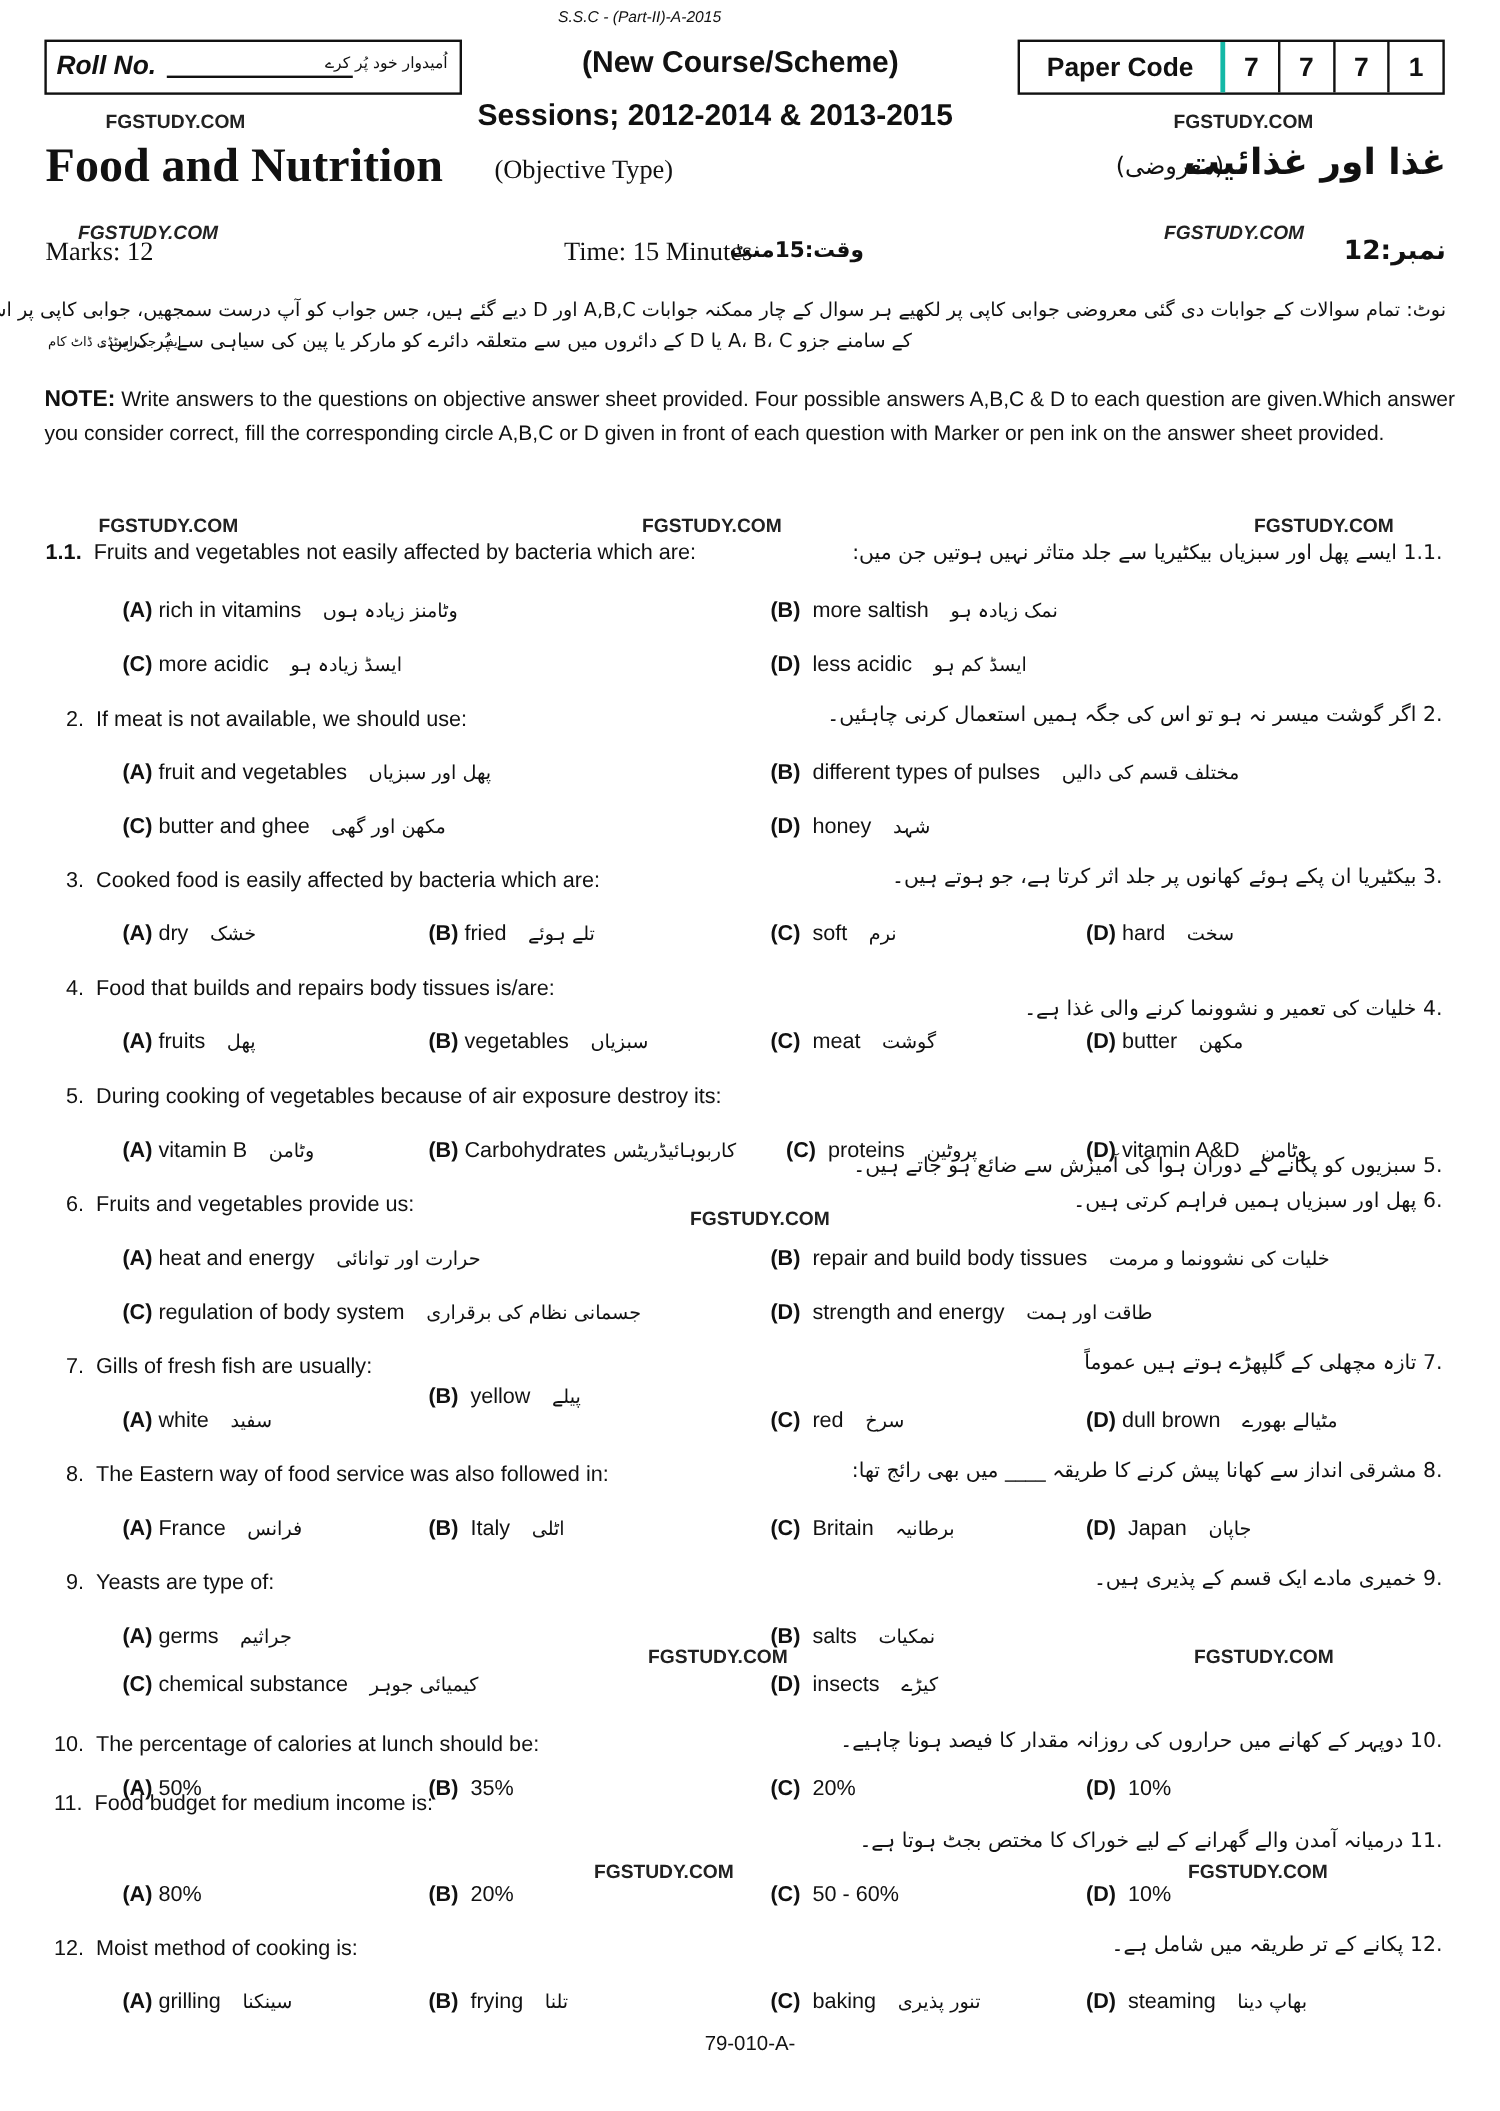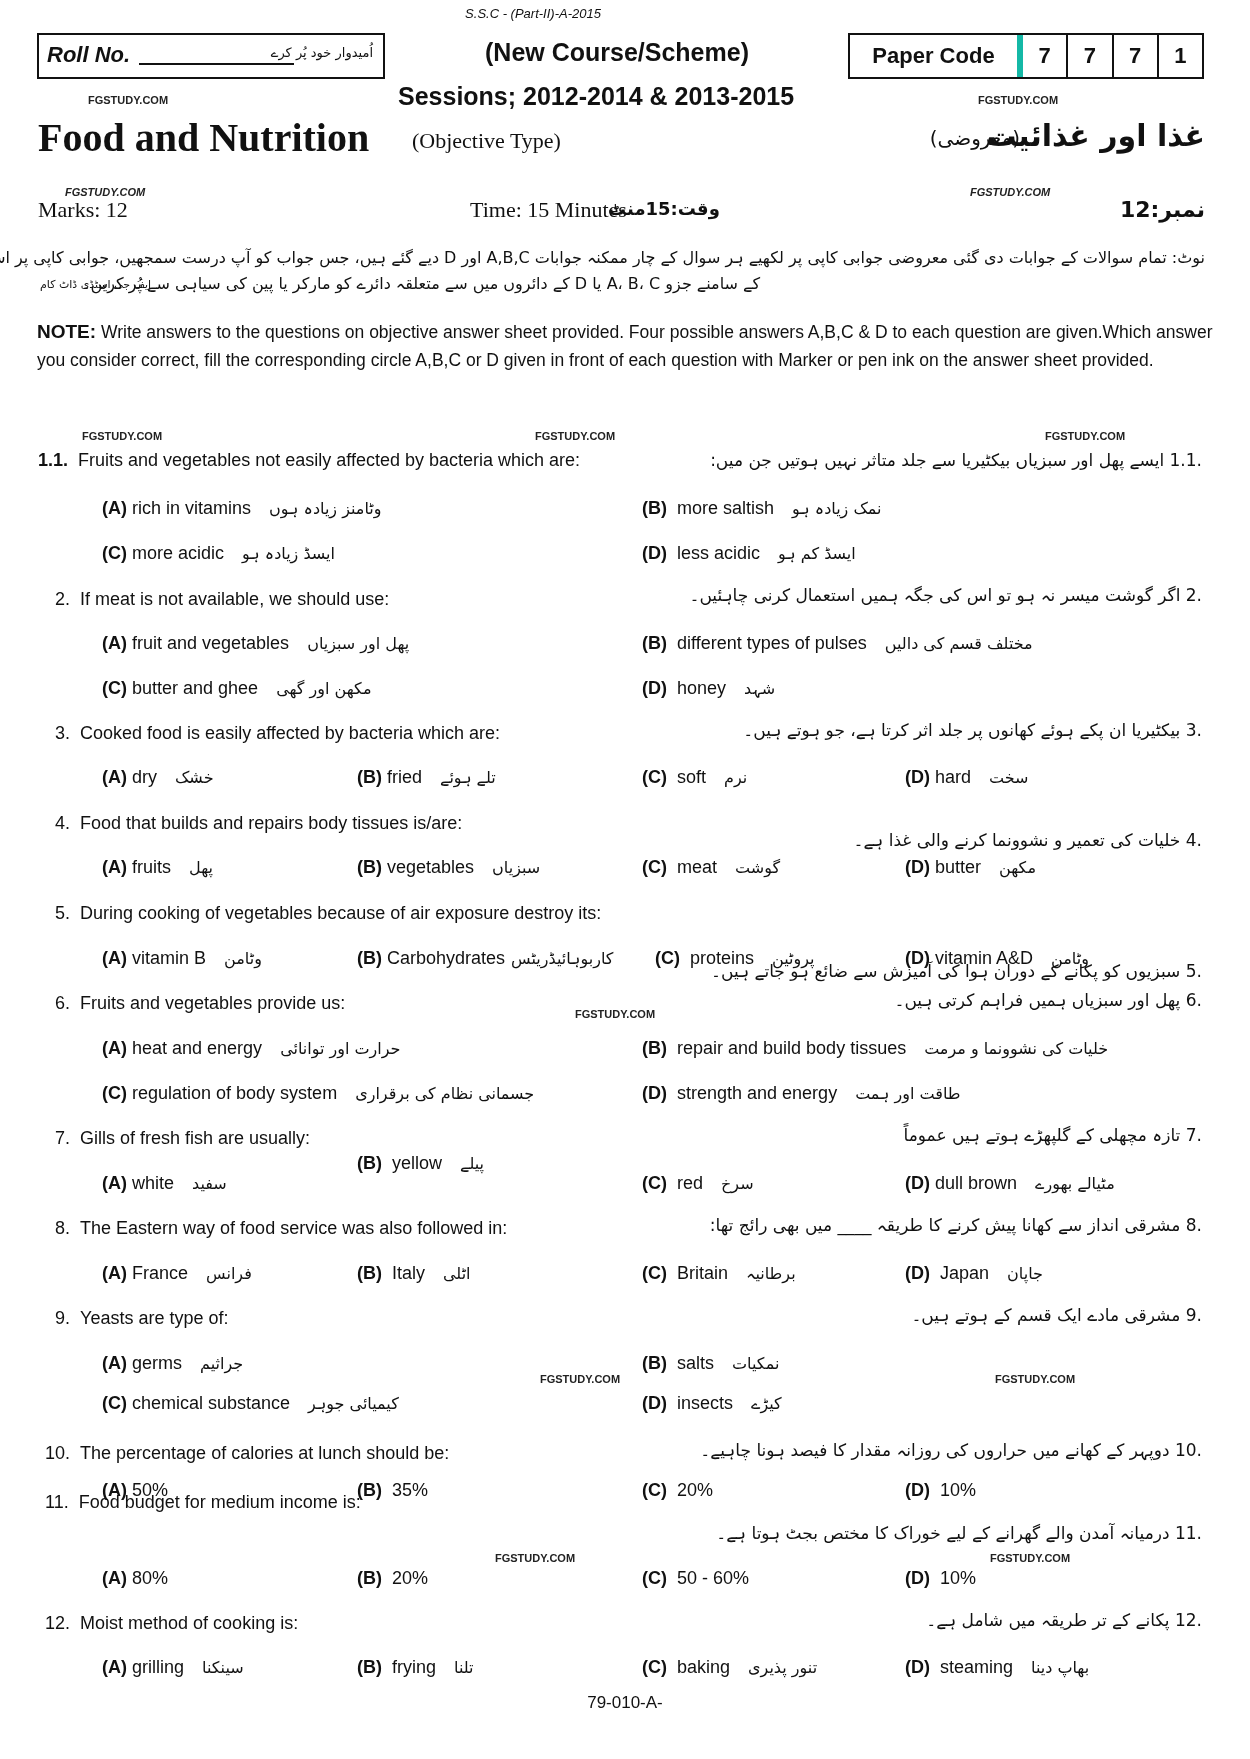--- a/index.html
+++ b/index.html
@@ -1,29 +1,29 @@
 <!DOCTYPE html>
 <html><head>
 <meta charset="utf-8">
 <style>
   html, body { margin:0; padding:0; background:#fff; }
   body { width:1250px; height:1759px; position:relative; overflow:hidden; color:#111;
          font-family:"Liberation Sans", sans-serif; }
   .abs { position:absolute; white-space:nowrap; }
   .serif { font-family:"Liberation Serif", serif; }
   .urdu { font-family:"DejaVu Sans", sans-serif; direction:rtl; unicode-bidi:embed; }
-  .wm { font-size:11px; font-weight:bold; color:#222; }
+  .wm { font-size:16px; font-weight:bold; color:#222; }
   .header-top { font-size:13px; font-style:italic; left:0; width:1066px; text-align:center; top:6px; }
   .roll-box { left:37px; top:33px; width:348px; height:46px; border:2px solid #111; box-sizing:border-box; }
   .roll-label { left:8px; top:7px; font-size:22px; font-weight:bold; font-style:italic; }
   .roll-line { left:100px; top:10px; width:155px; height:18px; border-bottom:2px solid #111; }
   .roll-urdu { right:10px; top:10px; font-size:13px; }
   .course { left:485px; top:38px; font-size:25px; font-weight:bold; }
   .paper-code { left:848px; top:33px; width:356px; height:46px; border:2px solid #111; box-sizing:border-box; display:flex; }
-  .paper-code .pc-label { width:167px; border-right:6px solid #14b8a6; font-size:22px; font-weight:bold; display:flex; align-items:center; justify-content:center; }
+  .paper-code .pc-label { width:167px; border-right:4px solid #14b8a6; font-size:22px; font-weight:bold; display:flex; align-items:center; justify-content:center; }
   .paper-code .pc-digit { flex:1; border-right:2px solid #111; font-size:22px; font-weight:bold; display:flex; align-items:center; justify-content:center; }
   .paper-code .pc-digit:last-child { border-right:none; }
   .sessions { left:398px; top:82px; font-size:25px; font-weight:bold; }
   .title-en { left:38px; top:114px; font-size:40px; font-weight:bold; }
   .title-type { left:412px; top:128px; font-size:22px; }
   .title-ur { right:45px; top:118px; font-size:30px; font-weight:bold; }
   .title-ur-sub { right:230px; top:126px; font-size:20px; }
   .marks { left:38px; top:197px; font-size:22px; }
   .time { left:470px; top:197px; font-size:22px; }
   .time-ur { left:608px; top:198px; font-size:18px; font-weight:bold; }
@@ -158,21 +158,21 @@
 </div>
 <div class="abs q-ur urdu" style="top:1215px;"><span>.8</span> <span>مشرقی انداز سے کھانا پیش کرنے کا طریقہ ____ میں بھی رائج تھا:</span></div>
 <div class="abs opt" style="left:102px;top:1263px;"><span class="lt">(A)</span> <span>France</span><span class="ou">فرانس</span></div>
 <div class="abs opt" style="left:357px;top:1263px;"><span class="lt">(B)</span>&nbsp; <span>Italy</span><span class="ou">اٹلی</span></div>
 <div class="abs opt" style="left:642px;top:1263px;"><span class="lt">(C)</span>&nbsp; <span>Britain</span><span class="ou">برطانیہ</span></div>
 <div class="abs opt" style="left:905px;top:1263px;"><span class="lt">(D)</span>&nbsp; <span>Japan</span><span class="ou">جاپان</span></div>
 
 <div class="abs q" style="left:55px;top:1308px;">
   <span class="qnum">9.</span>&nbsp;&nbsp;<span>Yeasts are type of:</span>
 </div>
-<div class="abs q-ur urdu" style="top:1305px;"><span>.9</span> <span>مشرقی مادے ایک قسم کے ہوتے ہیں۔</span></div>
+<div class="abs q-ur urdu" style="top:1305px;"><span>.9</span> <span>خمیری مادے ایک قسم کے پذیری ہیں۔</span></div>
 <div class="abs opt" style="left:102px;top:1353px;"><span class="lt">(A)</span> <span>germs</span><span class="ou">جراثیم</span></div>
 <div class="abs opt" style="left:642px;top:1353px;"><span class="lt">(B)</span>&nbsp; <span>salts</span><span class="ou">نمکیات</span></div>
 <div class="abs wm" style="left:540px;top:1373px;">FGSTUDY.COM</div>
 <div class="abs wm" style="left:995px;top:1373px;">FGSTUDY.COM</div>
 <div class="abs opt" style="left:102px;top:1393px;"><span class="lt">(C)</span> <span>chemical substance</span><span class="ou">کیمیائی جوہر</span></div>
 <div class="abs opt" style="left:642px;top:1393px;"><span class="lt">(D)</span>&nbsp; <span>insects</span><span class="ou">کیڑے</span></div>
 
 <div class="abs q" style="left:45px;top:1443px;">
   <span class="qnum">10.</span>&nbsp;&nbsp;<span>The percentage of calories at lunch should be:</span>
 </div>

